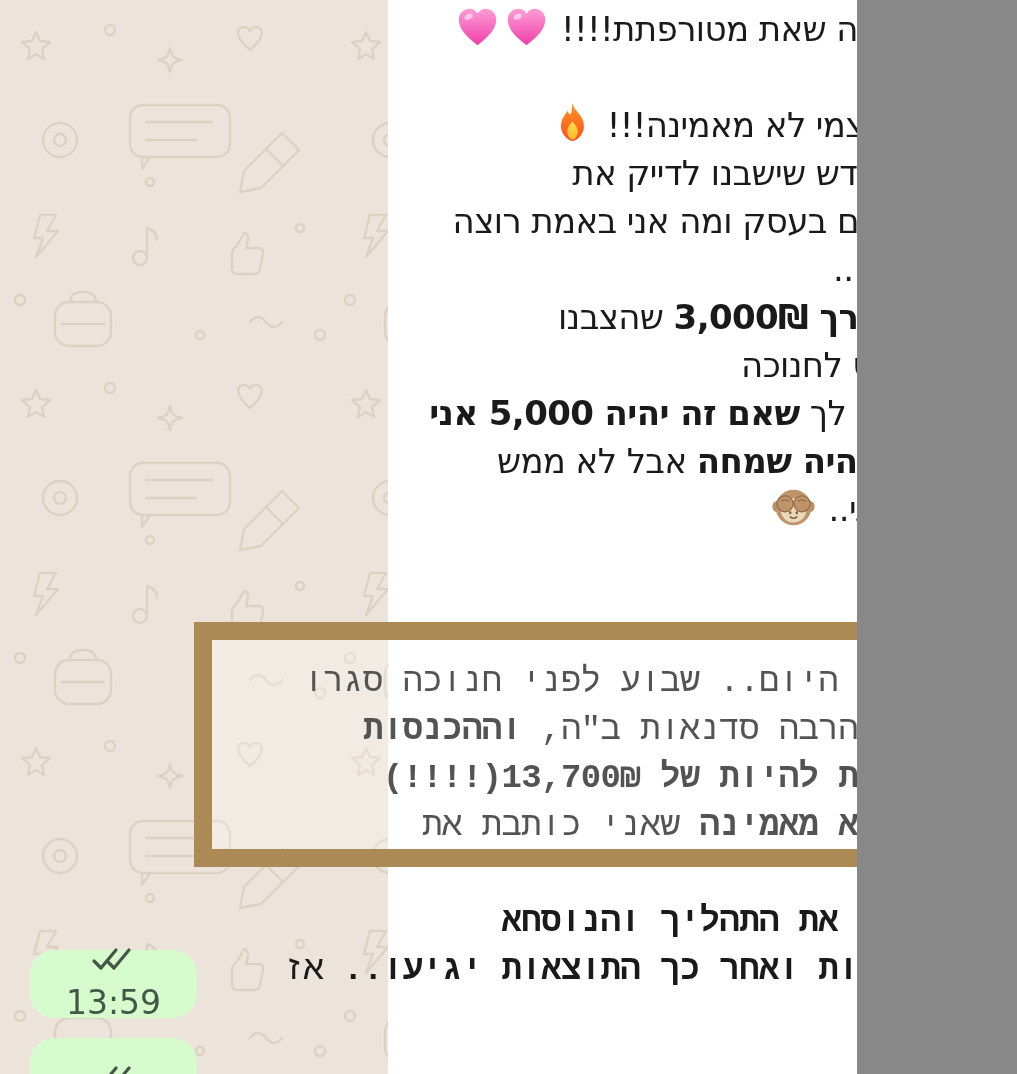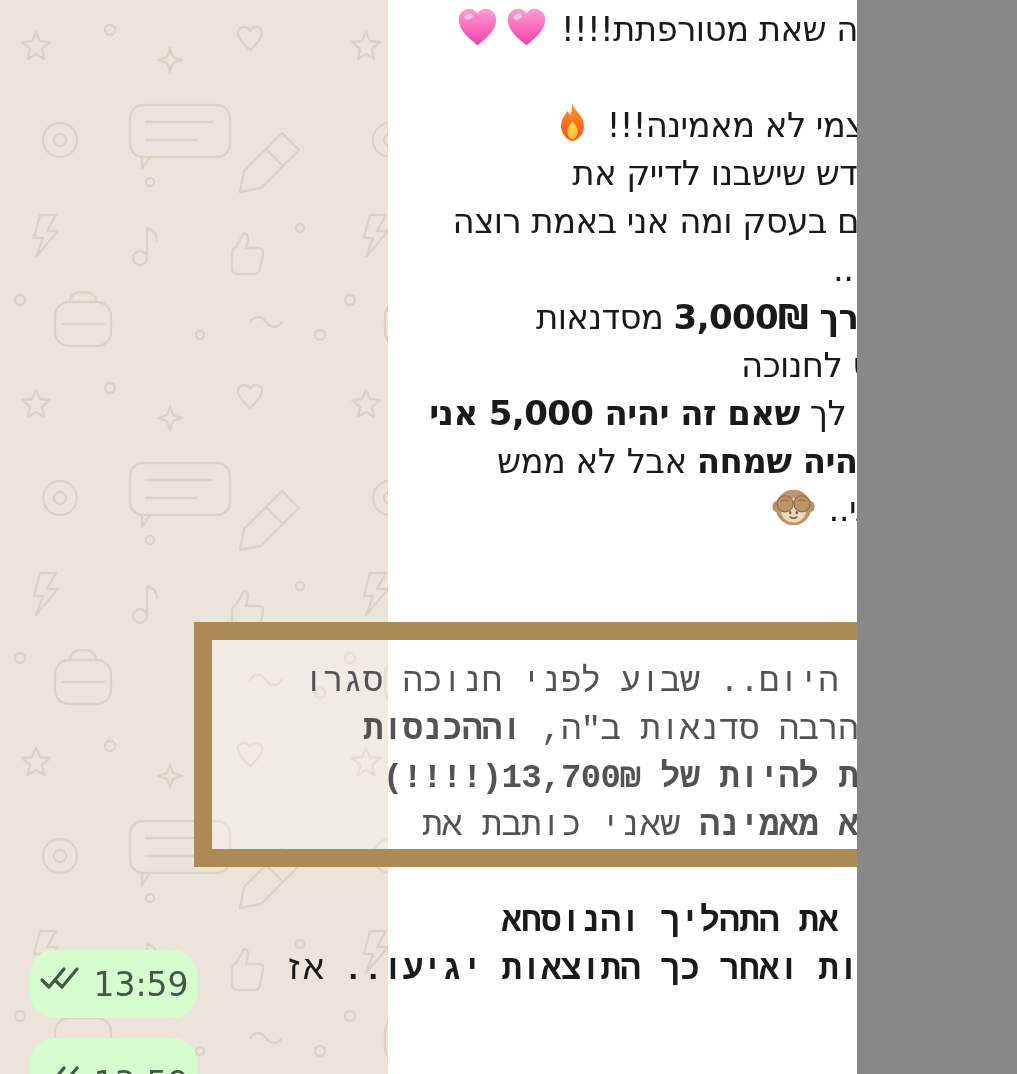--- a/index.html
+++ b/index.html
@@ -31,21 +31,21 @@
     background:rgba(255,255,255,0.25);z-index:2;
   }
   
   .bubble-out{
     position:absolute;left:30px;width:167px;background:#d6fccd;
     border-radius:24px;z-index:1;direction:ltr;color:#435647;
     display:flex;align-items:center;justify-content:center;
   }
   .out-0{top:950px;height:68px;}
   .out-1{top:1038px;height:80px;align-items:flex-start;padding-top:26px;box-sizing:border-box;}
-  .meta{display:flex;align-items:flex-start;gap:9px;}
+  .meta{display:flex;align-items:center;gap:9px;flex-direction:column;}
   .time{font-size:33px;color:#435647;}
   .check-icon{display:block;}
 </style>
 </head>
 <body>
 
 <svg width="0" height="0" style="position:absolute" aria-hidden="true">
   <defs>
     <linearGradient id="gPink" x1="0" y1="0" x2="0" y2="1">
       <stop offset="0" stop-color="#ff9dd4"></stop>
@@ -126,21 +126,21 @@
           </svg></div>
         <div class="line" style="padding-right: 22px;"><svg class="emoji" viewBox="0 0 48 48">
             <use href="#em-pink-heart" xlink:href="#em-pink-heart"></use>
           </svg></div>
         <div class="line"><span>אני בעצמי לא מאמינה!!! </span><svg class="emoji" viewBox="0 0 48 48">
             <use href="#em-fire" xlink:href="#em-fire"></use>
           </svg></div>
         <div class="line"><span>לפני חודש שישבנו לדייק את</span></div>
         <div class="line"><span>המוצרים בעסק ומה אני באמת רוצה</span></div>
         <div class="line"><span>לעשות...</span></div>
-        <div class="line"><span class="b">של בערך 3,000₪</span><span> מסדנאות</span></div>
+        <div class="line"><span class="b">של בערך 3,000₪</span><span> שהצבנו</span></div>
         <div class="line"><span>דונאטס לחנוכה</span></div>
         <div class="line"><span>ואמרתי לך </span><span class="b">שאם זה יהיה 5,000 אני</span></div>
         <div class="line"><span class="b">בכלל יהיה שמחה</span><span> אבל לא ממש</span></div>
         <div class="line"><span>האמנתי.. </span><svg class="emoji" viewBox="0 0 48 48">
             <use href="#em-see-no-evil-monkey" xlink:href="#em-see-no-evil-monkey"></use>
           </svg></div>
       </div>
     <div class="msg-text block-1">
         <div class="line"><span>ותכלס היום.. שבוע לפני חנוכה סגרו</span></div>
         <div class="line"><span>איתי הרבה סדנאות ב"ה, </span><span class="b">וההכנסות</span></div>

